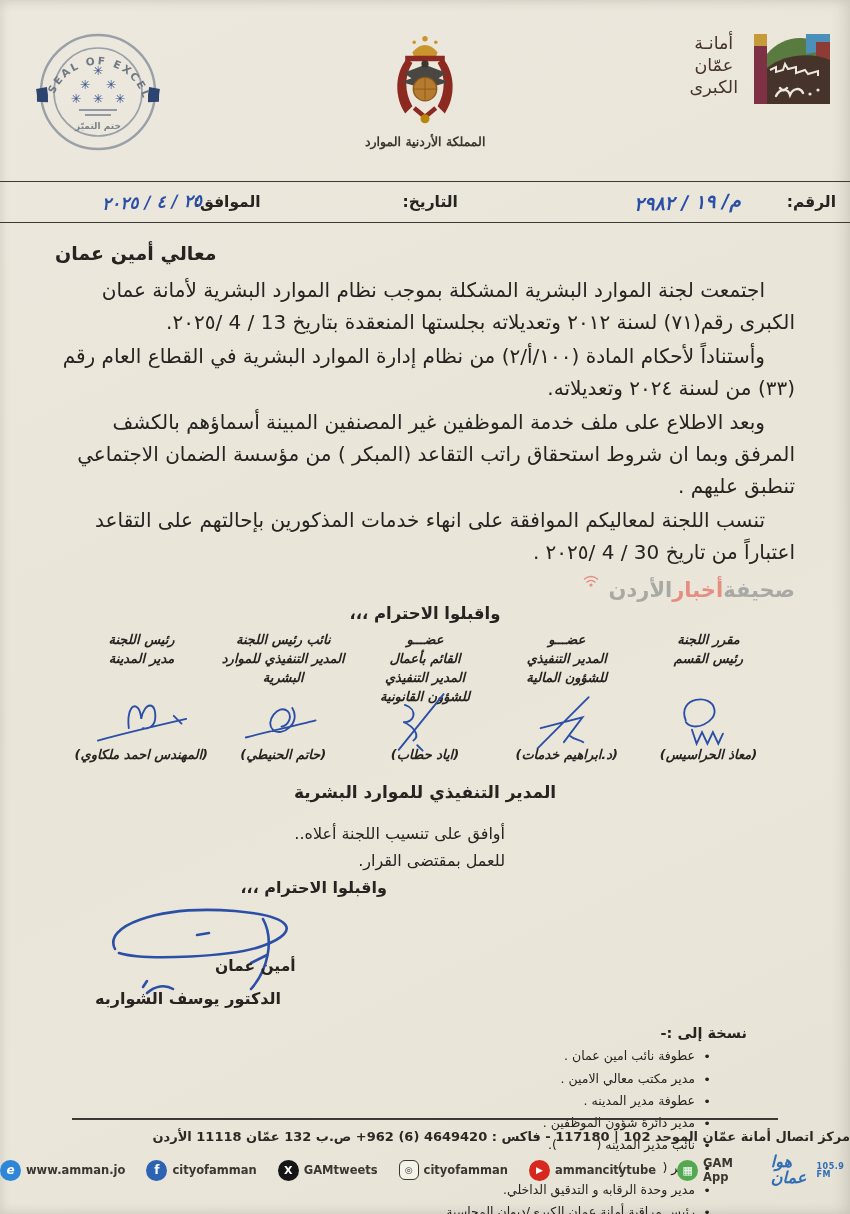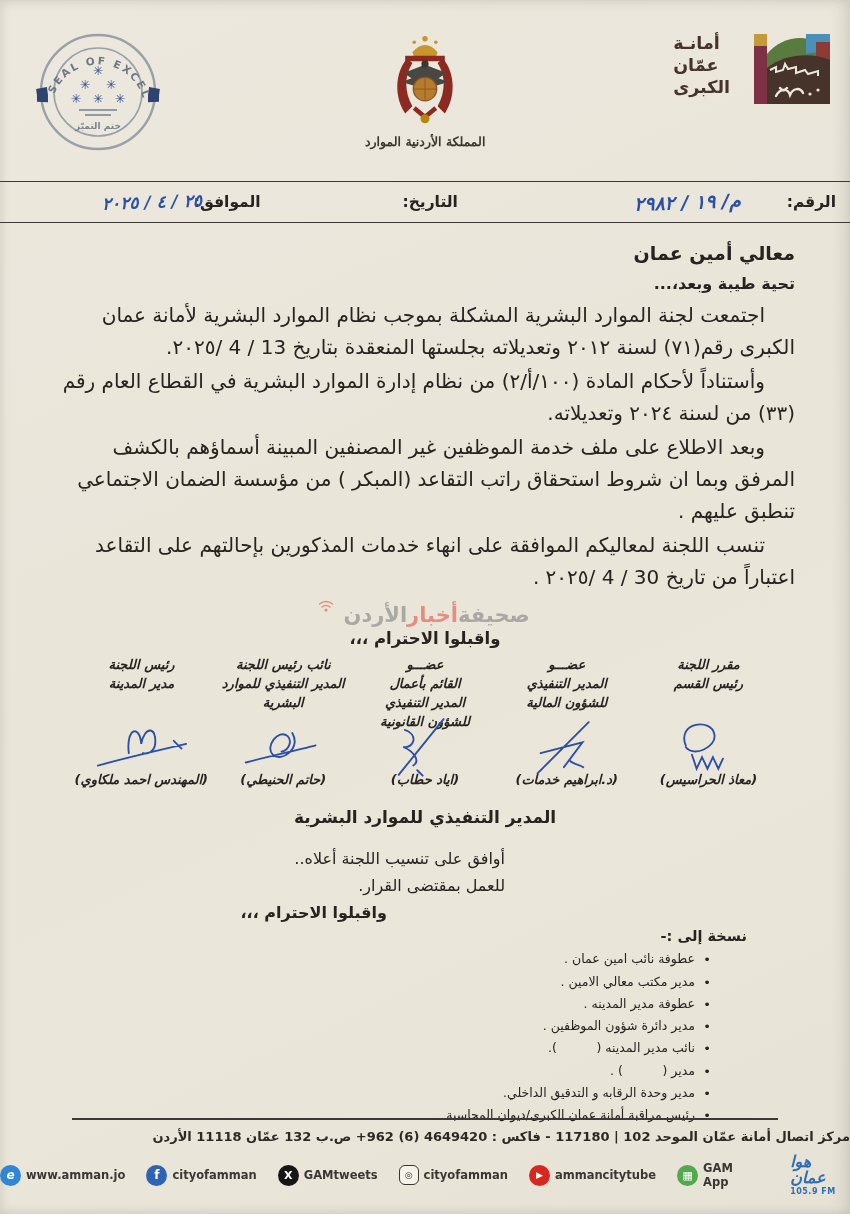--- a/index.html
+++ b/index.html
@@ -20,22 +20,22 @@
   
   .header{position:absolute;top:0;left:0;right:0;height:180px;}
   .seal{position:absolute;left:36px;top:30px;width:124px;height:124px;}
   .coat{position:absolute;left:50%;top:34px;transform:translateX(-50%);width:120px;text-align:center;}
   .coat-caption{
     margin-top:2px;font-family:"DejaVu Serif","Liberation Serif",serif;
     font-size:12.5px;font-weight:bold;color:#3a362e;white-space:nowrap;
   }
   .gamlogo{position:absolute;right:16px;top:24px;display:flex;align-items:center;direction:ltr;}
   .gamlogo-text{
-    text-align:left;font-weight:bold;color:#46332a;font-size:17.5px;line-height:1.25;
-    margin-right:20px;direction:rtl;
+    text-align:center;font-weight:normal;color:#46332a;font-size:17.5px;line-height:1.25;
+    margin-right:12px;direction:rtl;
   }
   
   .refrow{
     position:absolute;top:181px;left:0;right:0;height:42px;
     border-top:1.6px solid #3d3a35;border-bottom:1.6px solid #3d3a35;
     direction:rtl;display:flex;align-items:center;
     padding:0 14px;box-sizing:border-box;
     font-weight:bold;font-size:15.5px;
   }
   .ref-field{display:flex;align-items:center;}
@@ -43,25 +43,25 @@
   .ref-date{width:24%;}
   .ref-match{width:30%;}
   .hand{
     color:#2b4fa6;font-size:19px;font-weight:bold;font-style:italic;
     transform:rotate(-2deg);letter-spacing:2px;white-space:nowrap;
   }
   .ref-num .hand{margin-right:46px;}
   .ref-match .hand{margin-right:-8px;font-size:17px;}
   
   .content{position:absolute;top:226px;left:0;right:0;direction:rtl;padding:0 55px;}
-  .doc-title{text-align:right;font-weight:bold;font-size:19px;margin:16px 0 10px;}
+  .doc-title{text-align:left;font-weight:bold;font-size:19px;margin:16px 0 10px;}
   .salutation{font-weight:bold;font-size:16px;margin:0 0 6px;}
   .para{font-size:20px;line-height:1.6;margin:0 0 2px;text-indent:30px;text-align:right;}
   .watermark{
-    text-align:center;margin:10px 0 2px;font-weight:bold;font-size:21px;
+    text-align:right;margin:10px 0 2px;font-weight:bold;font-size:21px;
     direction:rtl;opacity:.8;position:relative;
   }
   .wm-gray{color:#9a9a98;}
   .wm-red{color:#e4796b;}
   .wm-ant{position:relative;top:-9px;right:2px;}
   .regards{text-align:center;font-weight:bold;font-size:16.5px;margin:2px 0 8px;}
   
   .sig-row{display:flex;direction:rtl;justify-content:space-between;margin:4px 20px 0;}
   .sig-col{width:19%;text-align:center;font-style:italic;}
   .sig-role{font-weight:bold;font-size:13px;line-height:1.45;min-height:76px;}
@@ -92,21 +92,21 @@
   .sicon{
     width:21px;height:21px;border-radius:50%;display:inline-flex;align-items:center;
     justify-content:center;color:#fff;font-size:12px;font-weight:bold;flex:0 0 auto;
   }
   .sicon.browser{background:#2f86d6;font-style:italic;}
   .sicon.facebook{background:#2e63b4;}
   .sicon.xicon{background:#151515;font-size:11px;}
   .sicon.instagram{background:#f5f2ea;color:#3a3631;border:1.6px solid #3a3631;border-radius:6px;width:18px;height:18px;font-size:9px;}
   .sicon.youtube{background:#d6281e;font-size:9px;}
   .sicon.gam{background:#54a84f;font-size:11px;}
-  .radio{display:flex;flex-direction:column;align-items:flex-start;margin-left:10px;line-height:1;}
+  .radio{display:flex;flex-direction:row;align-items:center;margin-left:10px;line-height:1;}
   .radio-name{color:#2f6db5;font-weight:bold;font-size:16px;font-style:italic;}
   .radio-freq{color:#2f6db5;font-size:8px;font-weight:bold;margin-top:2px;letter-spacing:.5px;}
 </style>
 </head>
 <body>
 
 <div class="page">
 
   <div class="header">
 
@@ -183,21 +183,20 @@
       <span>التاريخ:</span>
     </div>
     <div class="ref-field ref-match">
       <span>الموافق:</span>
       <span class="hand">٢٥ / ٤ / ٢٠٢٥</span>
     </div>
   </div>
 
   <div class="content">
     <div class="doc-title">معالي أمين عمان</div>
-    <div class="salutation">تحية طيبة وبعد،...</div>
 
     <p class="para">اجتمعت لجنة الموارد البشرية المشكلة بموجب نظام الموارد البشرية لأمانة عمان الكبرى رقم(٧١) لسنة ٢٠١٢ وتعديلاته بجلستها المنعقدة بتاريخ  13 / 4 /٢٠٢٥.</p>
     <p class="para">وأستناداً لأحكام المادة (١٠٠/أ/٢) من نظام إدارة الموارد البشرية في القطاع العام رقم (٣٣) من لسنة ٢٠٢٤ وتعديلاته.</p>
     <p class="para">وبعد الاطلاع على ملف خدمة الموظفين غير المصنفين المبينة أسماؤهم بالكشف المرفق وبما ان شروط استحقاق راتب التقاعد (المبكر ) من مؤسسة الضمان الاجتماعي تنطبق عليهم .</p>
     <p class="para">تنسب اللجنة لمعاليكم الموافقة على انهاء خدمات المذكورين بإحالتهم على التقاعد اعتباراً من تاريخ 30 / 4 /٢٠٢٥ .</p>
 
     <div class="watermark">
       <span class="wm-gray">صحيفة</span><span class="wm-red">أخبار</span><span class="wm-gray">الأردن</span>
       <svg class="wm-ant" width="16" height="14" viewBox="0 0 16 14">
         <circle cx="8" cy="11" r="1.6" fill="#e4796b"></circle>
@@ -262,20 +261,34 @@
         </div>
         <div class="sig-name">(المهندس احمد ملكاوي)</div>
       </div>
     </div>
 
     <div class="hr-heading">المدير التنفيذي للموارد البشرية</div>
     <div class="approve-line">أوافق على تنسيب اللجنة أعلاه..</div>
     <div class="approve-line">للعمل بمقتضى القرار.</div>
     <div class="regards2">واقبلوا الاحترام ،،،</div>
 
+    <div class="mayor">
+      <div class="mayor-sig">
+        <svg width="250" height="110" viewBox="0 0 250 110">
+          <g fill="none" stroke="#2b4fa6" stroke-width="2.6" stroke-linecap="round">
+            <path d="M30 52 C18 30, 70 8, 150 14 C208 19, 216 34, 180 48 C150 60, 60 64, 34 56"></path>
+            <path d="M112 38 l12 -2"></path>
+            <path d="M178 22 C190 44, 182 74, 166 92 M166 66 l16 -8"></path>
+            <path d="M62 96 c8 -7, 18 -9, 26 -4 M58 90 l4 -6"></path>
+          </g>
+        </svg>
+      </div>
+      <div class="mayor-title">أمين عمان</div>
+      <div class="mayor-name">الدكتور يوسف الشواربه</div>
+    </div>
 
     <div class="copy">
       <div class="copy-heading">نسخة إلى :-</div>
       <ul class="copy-list">
         <li>عطوفة نائب امين عمان .</li>
         <li>مدير مكتب معالي الامين .</li>
         <li>عطوفة مدير المدينه .</li>
         <li>مدير دائرة شؤون الموظفين .</li>
         <li>نائب مدير المدينه (&nbsp;&nbsp;&nbsp;&nbsp;&nbsp;&nbsp;&nbsp;&nbsp;&nbsp;&nbsp;).</li>
         <li>مدير (&nbsp;&nbsp;&nbsp;&nbsp;&nbsp;&nbsp;&nbsp;&nbsp;&nbsp;&nbsp;) .</li>

